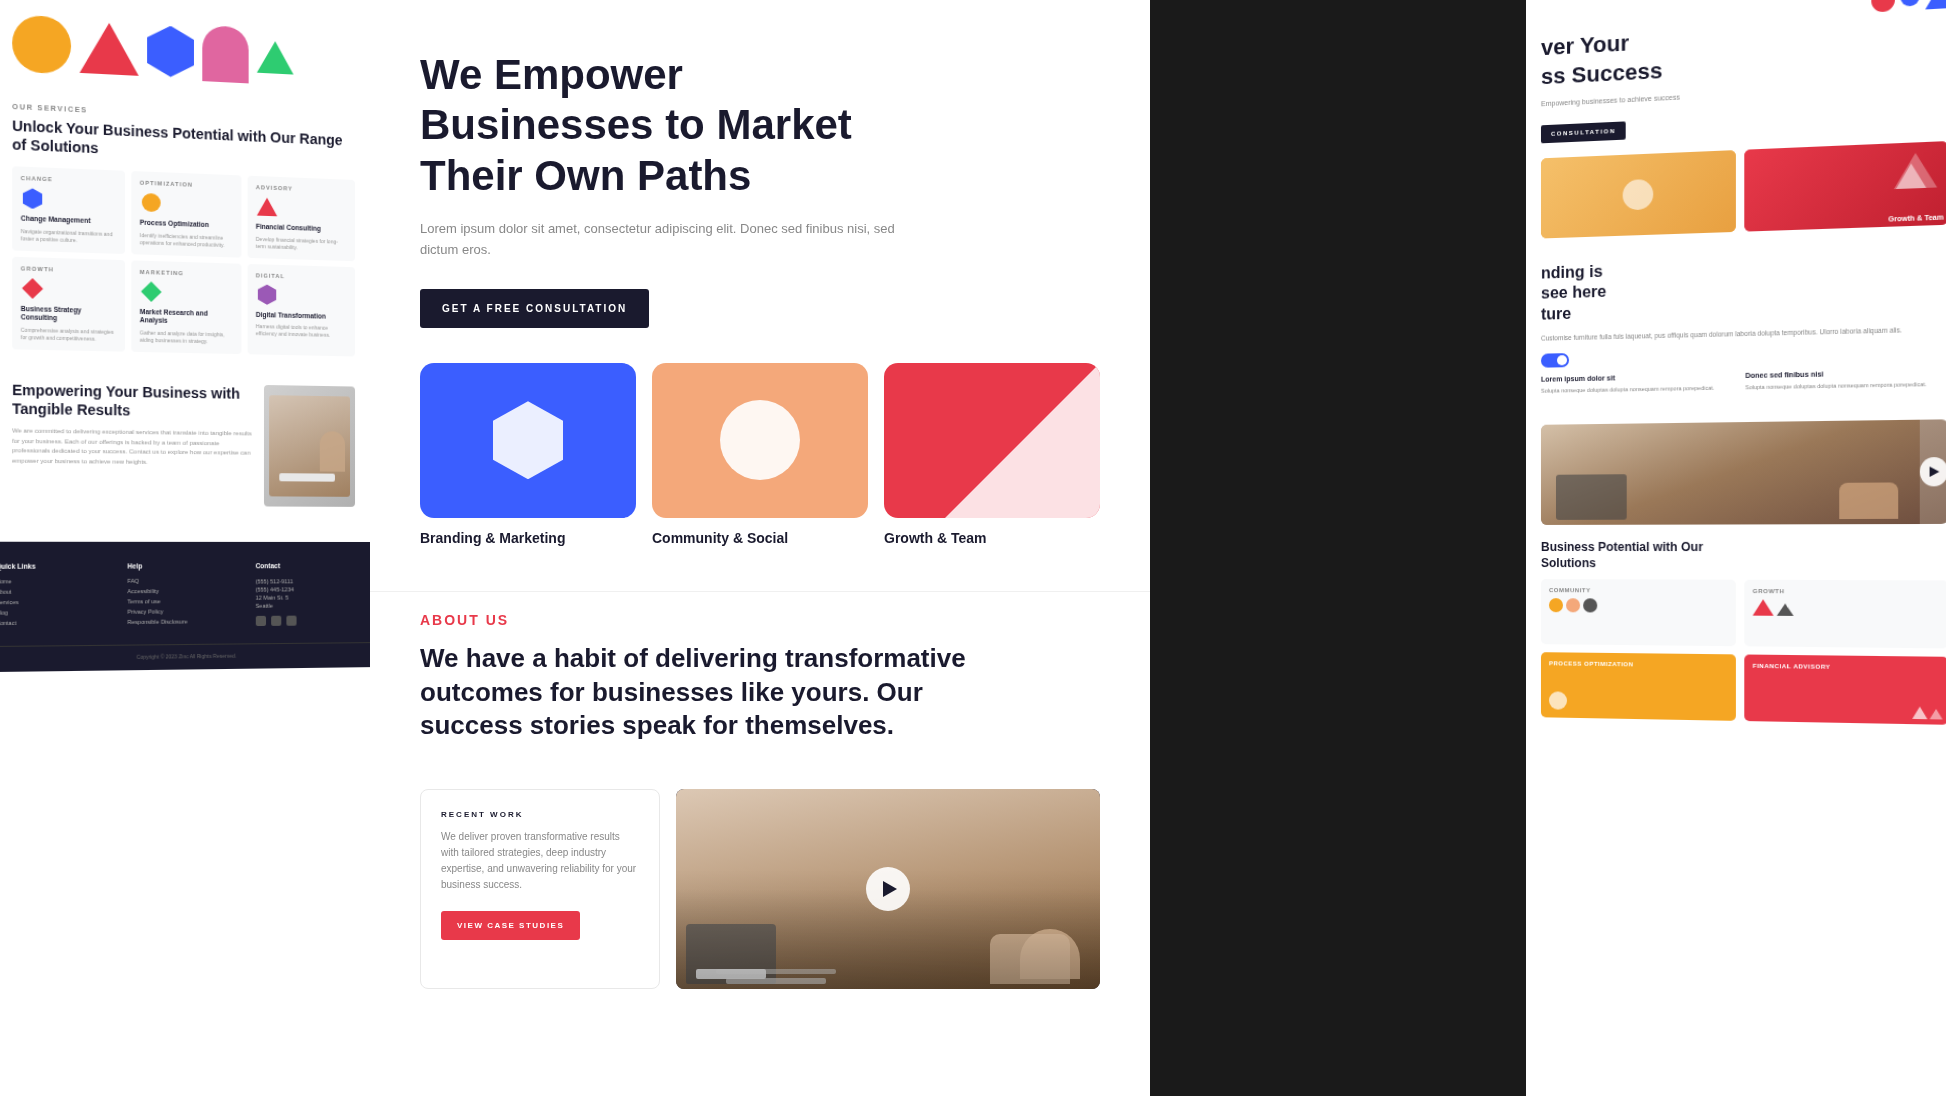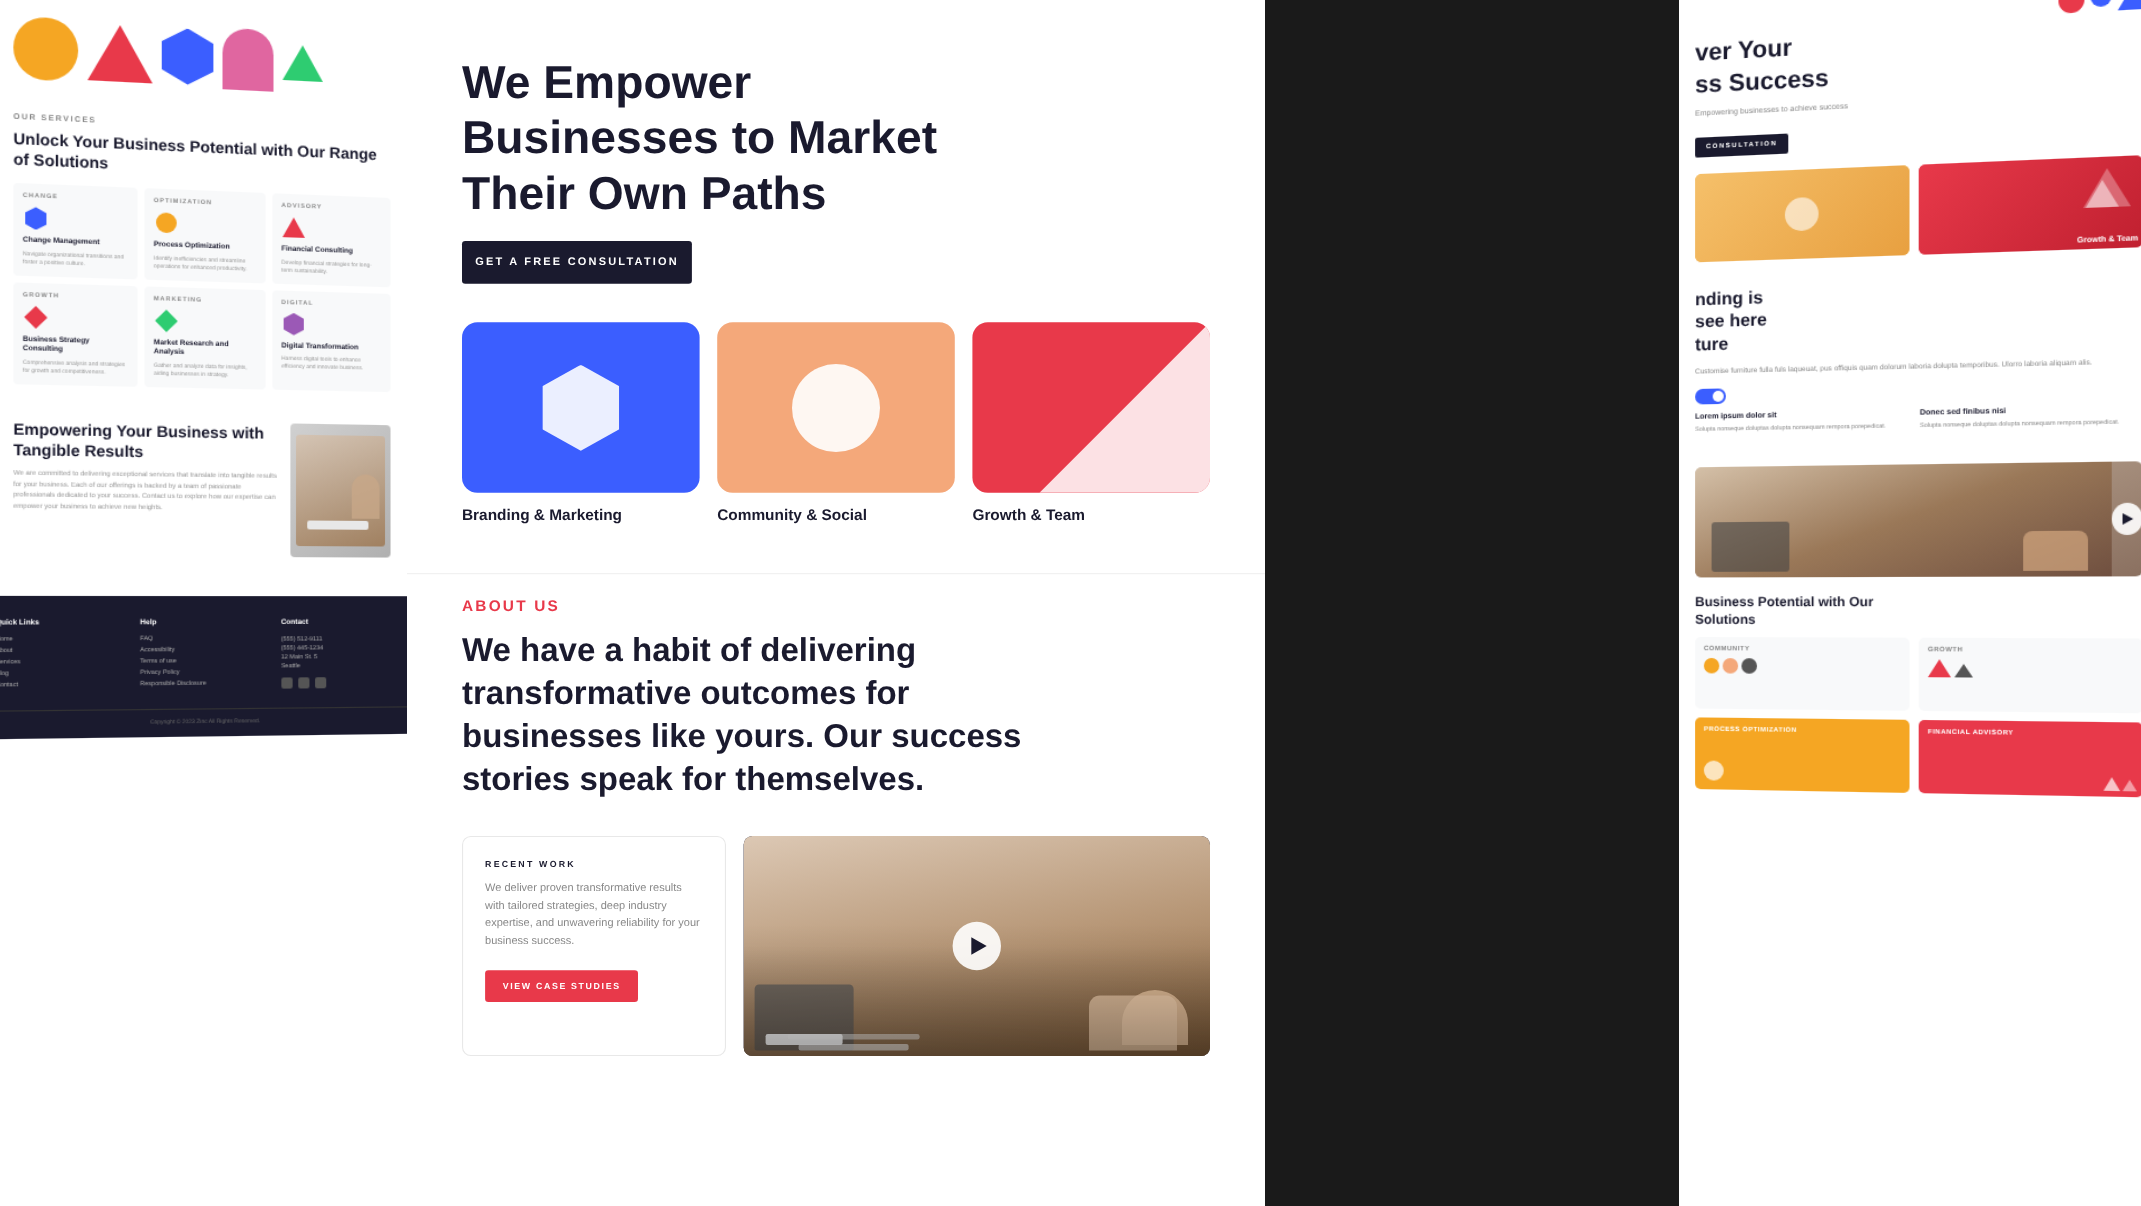--- a/index.html
+++ b/index.html
@@ -346,21 +346,21 @@
     }
 
     .cta-button {
       display: inline-block;
       background: #1a1a2e;
       color: #fff;
       font-size: 10px;
       font-weight: 700;
       letter-spacing: 2px;
       text-transform: uppercase;
-      padding: 14px 12px;
+      padding: 14px 22px;
       border-radius: 3px;
       border: none;
       cursor: pointer;
       margin-bottom: 35px;
     }
 
     
     .service-cards-row {
       display: flex;
       gap: 16px;
@@ -441,25 +441,25 @@
     .about-eyebrow {
       font-size: 14px;
       font-weight: 700;
       letter-spacing: 2px;
       text-transform: uppercase;
       color: #e8394a;
       margin-bottom: 14px;
     }
 
     .about-title {
-      font-size: 30px;
+      font-size: 26px;
       font-weight: 700;
       color: #1a1a2e;
       line-height: 1.3;
-      margin-bottom: 32px;
+      margin-bottom: 46px;
       max-width: 560px;
     }
 
     
     .work-row {
       display: flex;
       gap: 16px;
     }
 
     .recent-work-card {
@@ -1014,20 +1014,21 @@
     <div class="footer-bottom">
       <span>Copyright © 2023 Zinc All Rights Reserved.</span>
     </div>
   </div>
 </div>
 
 <div class="main-panel">
 
   <div class="main-content">
     <h1 class="hero-title">We Empower Businesses to Market Their Own Paths</h1>
+    <p class="hero-subtitle">Lorem ipsum dolor sit amet, consectetur adipiscing elit. Donec sed finibus nisi, sed dictum eros.</p>
     <button class="cta-button">GET A FREE CONSULTATION</button>
 
     
     <div class="service-cards-row">
 
       <div class="main-service-card">
         <div class="main-service-card-image card-blue">
           <div class="card-icon-hex-white"></div>
         </div>
         <div class="main-service-label">Branding &amp; Marketing</div>

